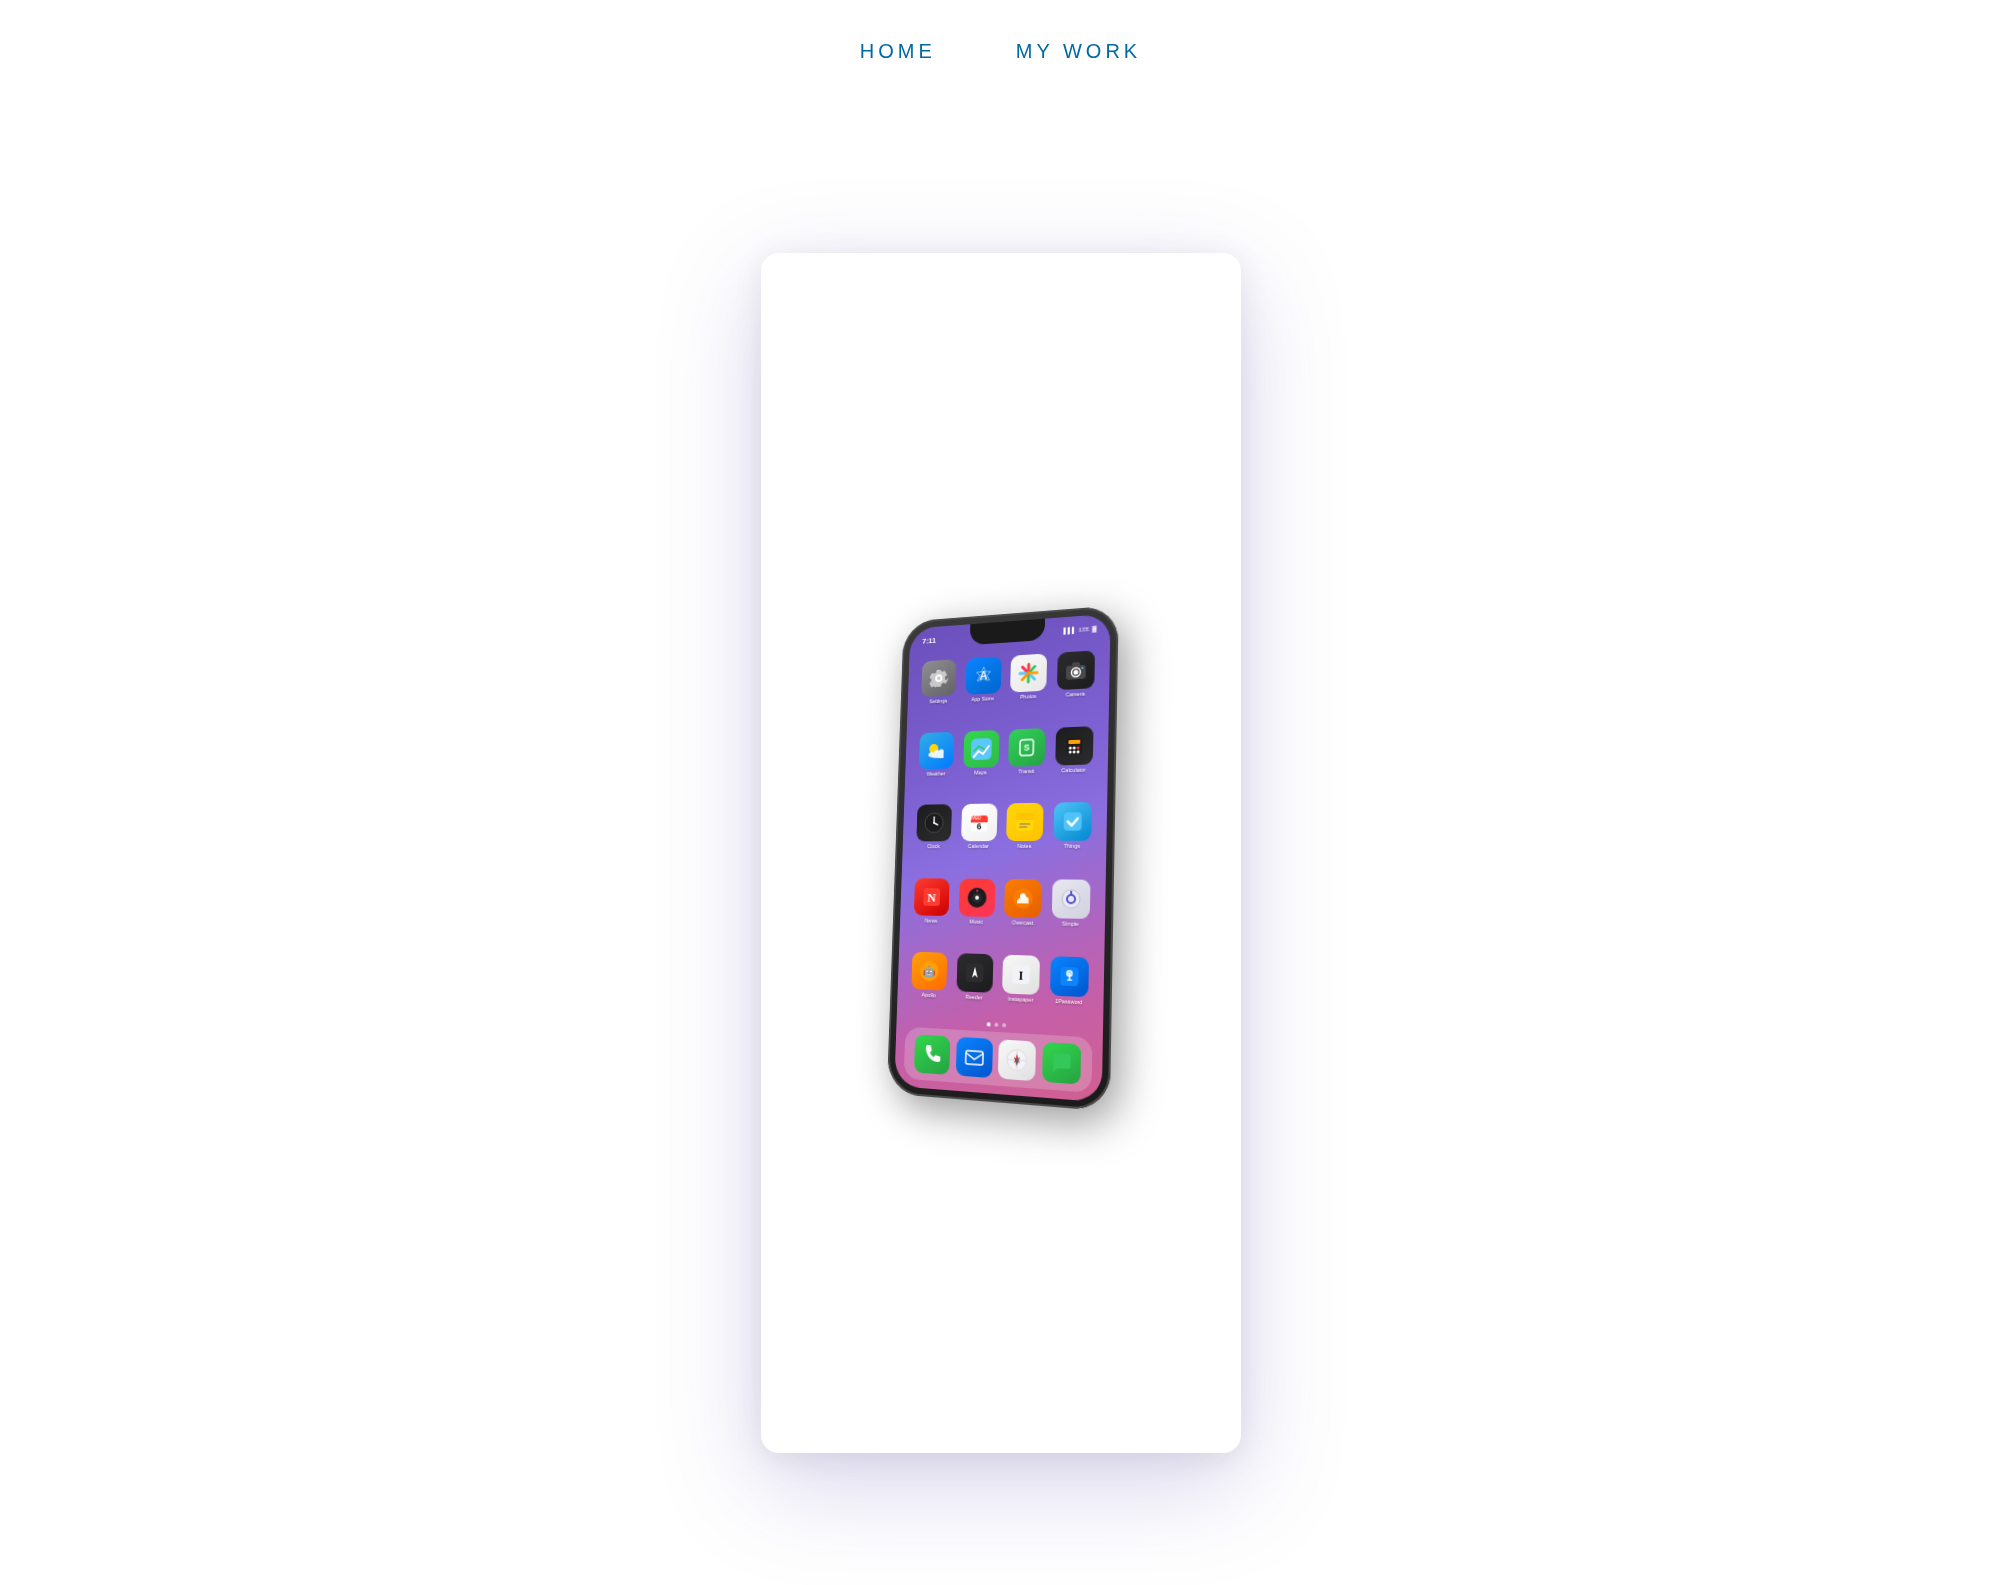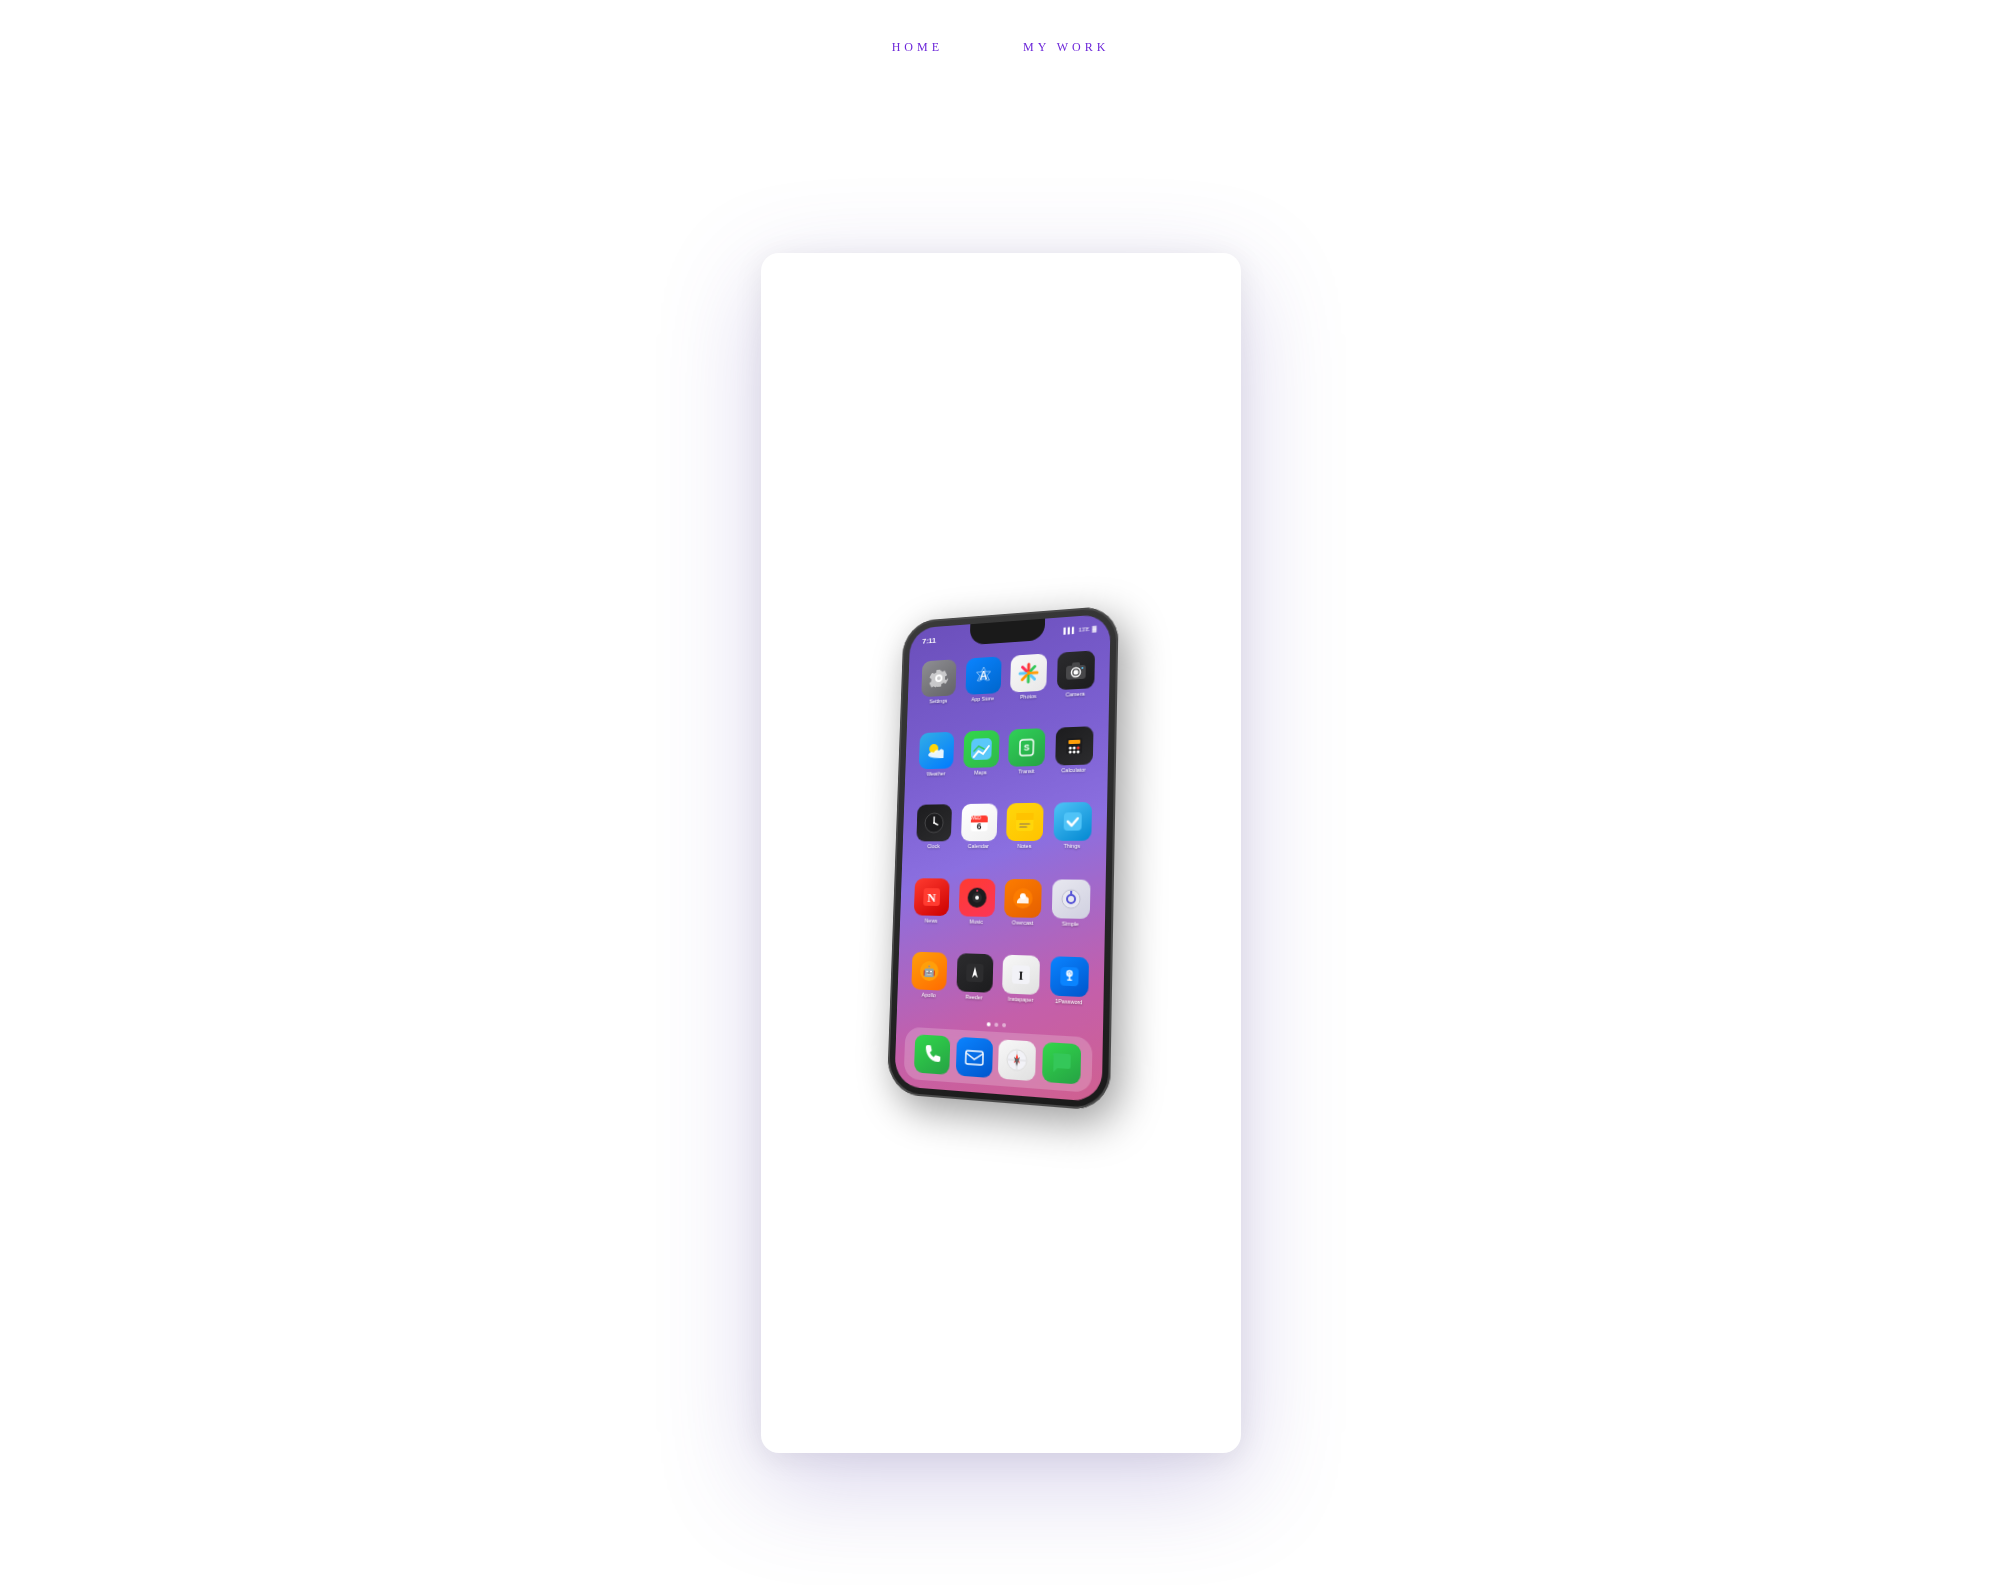--- a/index.html
+++ b/index.html
@@ -13,25 +13,25 @@
     }
 
     
     nav {
       display: flex;
       justify-content: center;
       gap: 80px;
       padding-top: 40px;
     }
     .nav-link {
-      font-size: 12px;
+      font-size: 20px;
       letter-spacing: 4px;
-      color: #6d28d9;
+      color: #0369a1;
       text-decoration: none;
-      font-family: Liberation Serif, serif;
+      font-family: Liberation Sans, sans-serif;
       cursor: pointer;
     }
 
     
     .card {
       position: absolute;
       left: 50%;
       top: 50%;
       transform: translate(-50%, -45%);
       width: 480px;

